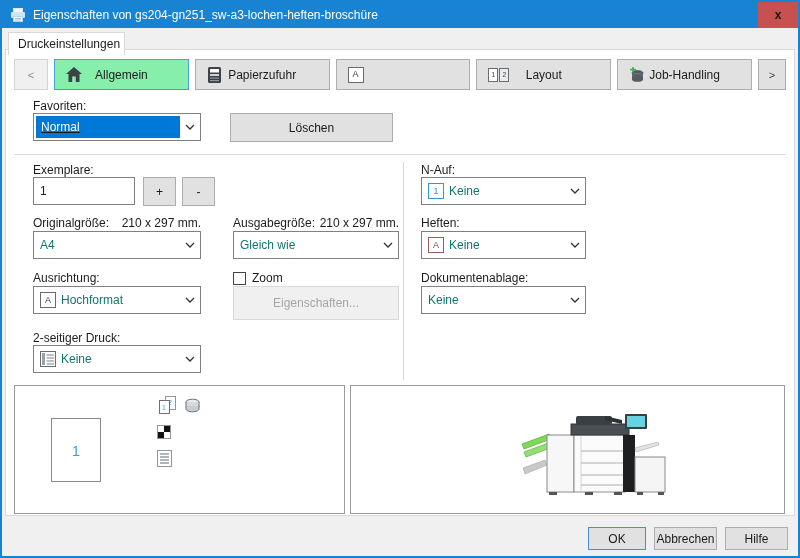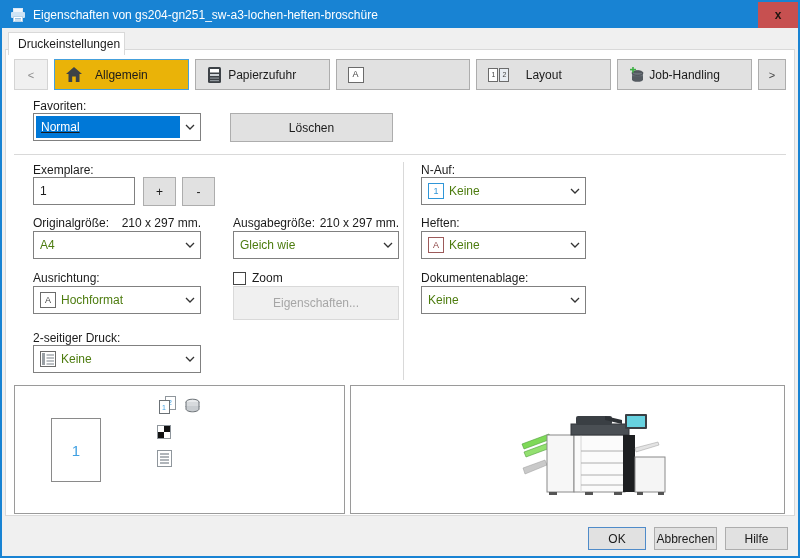--- a/index.html
+++ b/index.html
@@ -40,35 +40,35 @@
     width:34px; background:#f0f0f0; border:1px solid #d4d4d4; color:#8a8a8a;
     display:flex; align-items:center; justify-content:center; font-size:11px;
   }
   .tb-small.enabled { background:#e1e1e1; border-color:#adadad; color:#444; }
   .tb-btn {
     flex:1; background:#e1e1e1; border:1px solid #adadad;
     display:flex; align-items:center; position:relative; font-size:12px; color:#1b1b1b;
   }
   .tb-btn .tb-icon { position:absolute; left:11px; display:flex; }
   .tb-btn .tb-text { flex:1; text-align:center; }
-  .tb-btn.active { background:#eab308; border-color:#45a0dc; }
+  .tb-btn.active { background:#86efac; border-color:#45a0dc; }
   
   .label { position:absolute; font-size:12px; color:#1b1b1b; white-space:nowrap; }
   .btn {
     position:absolute; background:#e1e1e1; border:1px solid #adadad;
     display:flex; align-items:center; justify-content:center; font-size:12px; color:#1b1b1b;
   }
   .btn.disabled { background:#f0f0f0; border-color:#d9d9d9; color:#a6a6a6; }
   .btn.focused { border:1px solid #4f8bc9; }
   .select {
     position:absolute; height:28px; background:#ffffff; border:1px solid #808080;
     display:flex; align-items:center; padding-left:6px;
   }
   .select .chev { margin-left:auto; width:20px; display:flex; justify-content:center; }
-  .select .sel-text { font-size:12px; color:#4d7c0f; white-space:nowrap; }
+  .select .sel-text { font-size:12px; color:#0f766e; white-space:nowrap; }
   .select .sel-icon { margin-right:5px; display:flex; }
   .select.focused { padding:0;text-decoration:underline; }
   .select.focused .sel-text {
     flex:1; align-self:stretch; margin:2px 0 2px 2px; background:#0078d7; color:#ffffff;
     display:flex; align-items:center; padding-left:5px;
   }
   .iconbox {
     width:16px; height:16px; border:1px solid #6b6b6b; background:#fff;
     display:flex; align-items:center; justify-content:center;
     font-size:9px; color:#444; line-height:1;

